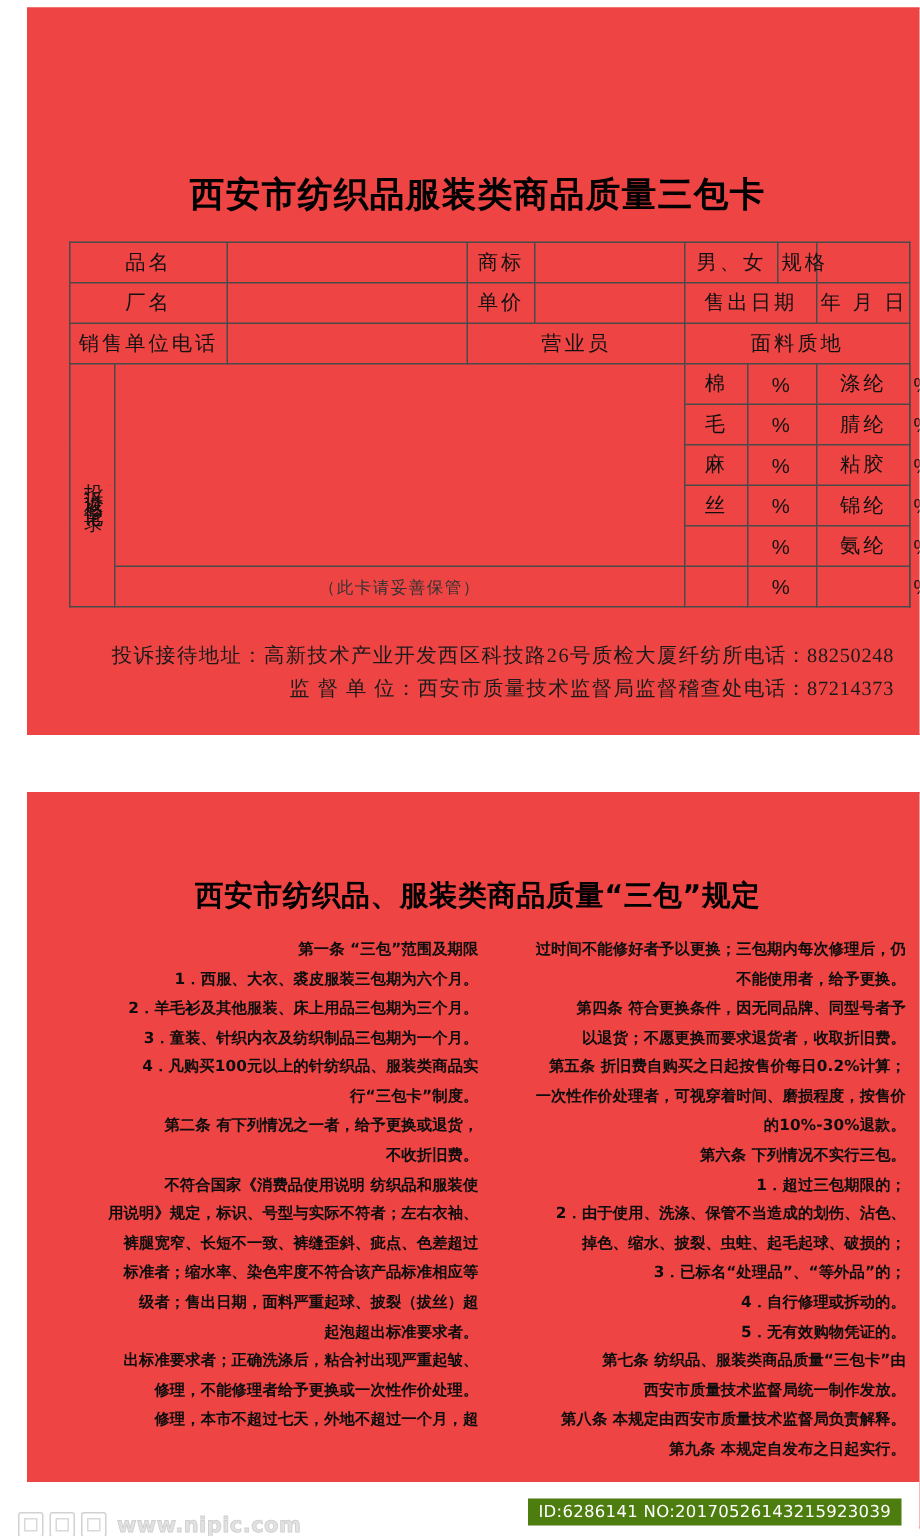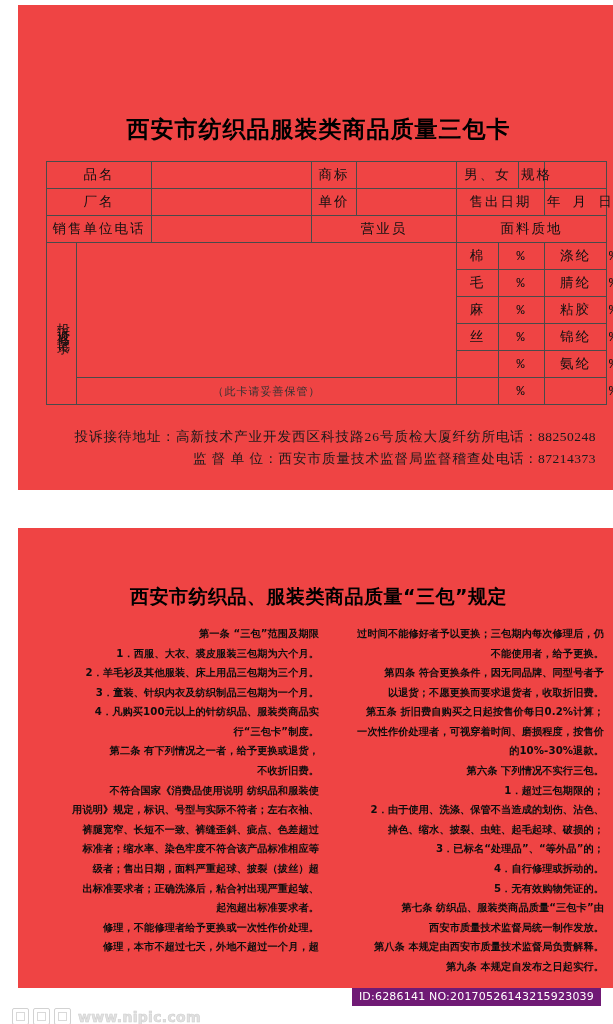--- a/index.html
+++ b/index.html
@@ -61,21 +61,21 @@
   }
   table.card {
     border-collapse: collapse;
     width: 560px;
     table-layout: fixed;
   }
   table.card td {
     border: 1px solid #4a4a4a;
     height: 26px;
     font-size: 13.5px;
-    font-family: Liberation Mono, monospace;
+    font-family: Liberation Sans, sans-serif;
     color: #111;
     text-align: center;
     vertical-align: middle;
     padding: 0 2px;
     white-space: nowrap;
     letter-spacing: 2px;
   }
   td.lbl { letter-spacing: 3px; }
   td.blank { }
   td.vtext {
@@ -183,22 +183,22 @@
     font-family: "DejaVu Sans", "Liberation Sans", sans-serif;
     font-size: 14px;
     font-weight: bold;
     color: #e2e2e2;
     letter-spacing: 0.3px;
     -webkit-text-stroke: 0.6px #cfcfcf;
     margin-left: 3px;
   }
   .wm-id {
     position: absolute;
-    right: 12px; top: 0;
-    background: #701a75;
+    right: 12px; top: 11px;
+    background: #4d7c0f;
     color: #ffffff;
     font-family: "DejaVu Sans", "Liberation Sans", sans-serif;
     font-size: 11px;
     letter-spacing: 0.2px;
     padding: 2px 7px 3px 7px;
     white-space: nowrap;
   }
 </style>
 </head>
 <body>
@@ -322,22 +322,22 @@
           <p class="p-ind1">3．童装、针织内衣及纺织制品三包期为一个月。</p>
           <p class="p-ind1">4．凡购买100元以上的针纺织品、服装类商品实</p>
           <p class="p-flush">行“三包卡”制度。</p>
           <p class="p-ind1">第二条 有下列情况之一者，给予更换或退货，</p>
           <p class="p-flush">不收折旧费。</p>
           <p class="p-ind1">不符合国家《消费品使用说明 纺织品和服装使</p>
           <p class="p-flush">用说明》规定，标识、号型与实际不符者；左右衣袖、</p>
           <p class="p-flush">裤腿宽窄、长短不一致、裤缝歪斜、疵点、色差超过</p>
           <p class="p-flush">标准者；缩水率、染色牢度不符合该产品标准相应等</p>
           <p class="p-flush">级者；售出日期，面料严重起球、披裂（拔丝）超</p>
+          <p class="p-flush">起泡超出标准要求者。</p>
           <p class="p-flush">出标准要求者；正确洗涤后，粘合衬出现严重起皱、</p>
-          <p class="p-flush">起泡超出标准要求者。</p>
           <p class="p-flush">修理，不能修理者给予更换或一次性作价处理。</p>
           <p class="p-ind1">修理，本市不超过七天，外地不超过一个月，超</p>
         </div>
       <div class="regs-col" id="regs-right">
           <p class="p-flush">过时间不能修好者予以更换；三包期内每次修理后，仍</p>
           <p class="p-flush">不能使用者，给予更换。</p>
           <p class="p-ind1">第四条 符合更换条件，因无同品牌、同型号者予</p>
           <p class="p-flush">以退货；不愿更换而要求退货者，收取折旧费。</p>
           <p class="p-ind1">第五条 折旧费自购买之日起按售价每日0.2%计算；</p>
           <p class="p-flush">一次性作价处理者，可视穿着时间、磨损程度，按售价</p>

